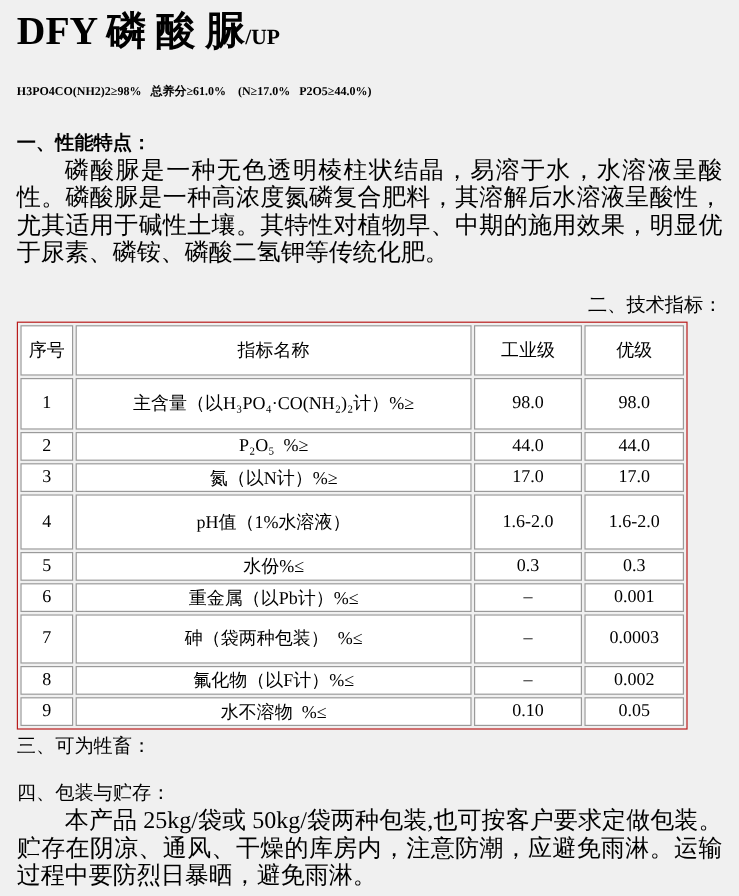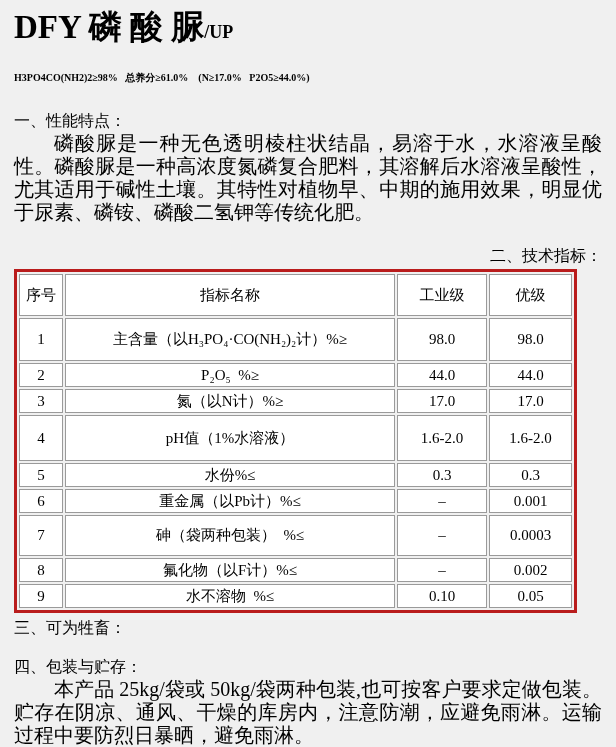--- a/index.html
+++ b/index.html
@@ -20,35 +20,35 @@
   .subtitle{
     margin-top:15px;
     font-size:10px;line-height:19px;font-weight:bold;
     white-space:pre;
   }
 
   .sec-heading{
     font-size:16px;line-height:23px;
     margin:0;
   }
-  .sh1{margin-top:22px;}
+  .sh1{margin-top:22px;font-weight:bold;}
   .sh2{margin-top:20px;text-align:right;}
   .sh3{margin-top:3px;}
   .sh4{margin-top:16px;}
 
   .para{
     margin:0;
     font-size:20px;line-height:23px;
     text-indent:2em;text-align:justify;
   }
 
   table.spec{
     border-collapse:separate;
     border-spacing:2px;
-    border:3px solid #b91c1c;
+    border:1px solid #b91c1c;
     margin:2px 0 2px 0;
     table-layout:fixed;
   }
   table.spec td{
     border:1px solid #9a9a9a;
     background:#ffffff;
     text-align:center;vertical-align:middle;
     font-size:15px;
     padding:0 2px;
     white-space:pre;

